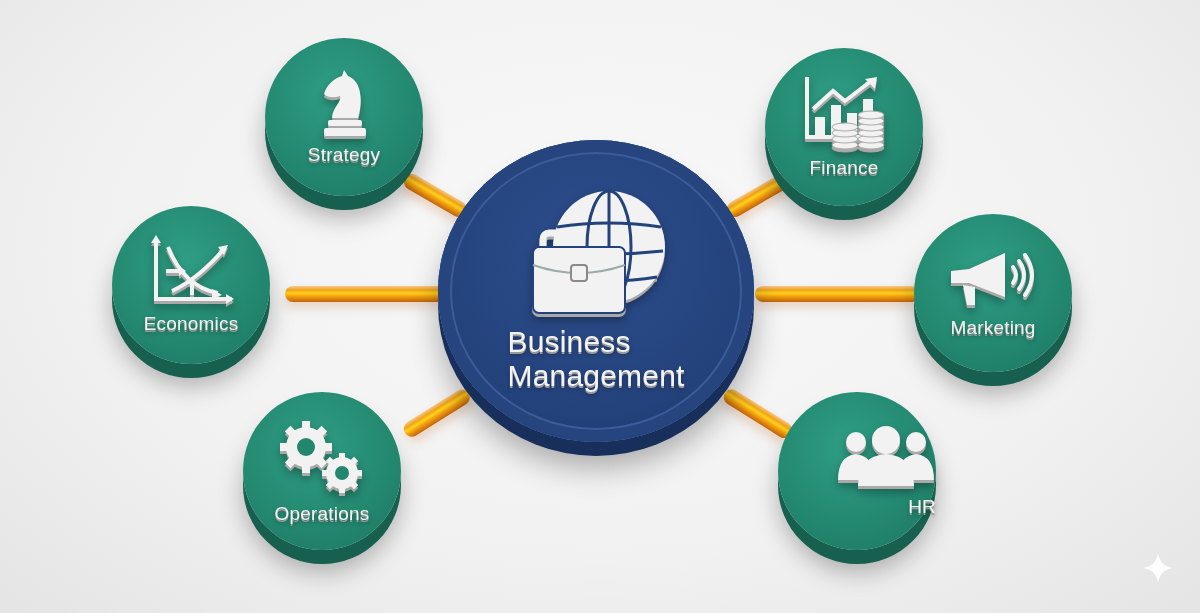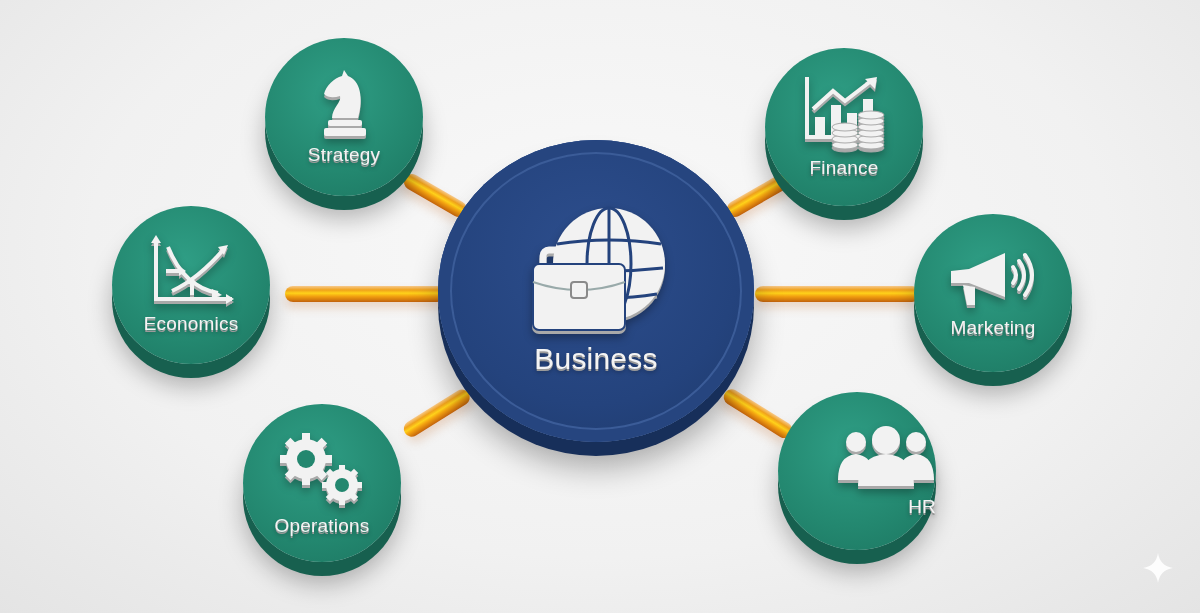--- a/index.html
+++ b/index.html
@@ -67,20 +67,21 @@
           <path d="M40 88 Q88 96 136 88"></path>
         </g>
         <rect x="22" y="44" width="32" height="22" rx="6" fill="none" stroke="#f2f2f2" stroke-width="7"></rect>
         <rect x="12" y="58" width="92" height="66" rx="6" fill="#f2f2f2" stroke="#24437d" stroke-width="2"></rect>
         <path d="M12 76 Q58 92 104 76" stroke="#9aa" stroke-width="2" fill="none"></path>
         <rect x="50" y="76" width="16" height="16" rx="3" fill="#f2f2f2" stroke="#8a8a8a" stroke-width="2"></rect>
       </svg>
     </span>
     <div class="label">
       <div>Business</div>
+      <div>Management</div>
     </div>
   </div>
 
   <div class="node spoke" style="left:265px; top:38px;">
     <span class="icon">
       <svg width="60" height="70" viewBox="0 0 60 70">
         <path d="M18 50 C18 40 28 34 26 28 C20 30 14 30 10 26 C12 18 20 10 28 8 L30 2 L34 8 C46 12 50 30 44 50 Z" fill="#f2f2f2"></path>
         <rect x="14" y="52" width="34" height="6" rx="2" fill="#f2f2f2"></rect>
         <rect x="10" y="60" width="42" height="8" rx="2" fill="#f2f2f2"></rect>
       </svg>
@@ -148,21 +149,21 @@
         <g stroke="#f2f2f2" stroke-width="4" fill="none" stroke-linecap="round">
           <path d="M68 20 Q74 28 68 36"></path>
           <path d="M74 14 Q84 28 74 42"></path>
           <path d="M80 8 Q94 28 80 48"></path>
         </g>
       </svg>
     </span>
     <span class="label">Marketing</span>
   </div>
 
-  <div class="node spoke" style="left:243px; top:404px;">
+  <div class="node spoke" style="left:243px; top:392px;">
     <span class="icon">
       <svg width="96" height="80" viewBox="0 0 96 80">
         <g fill="#f2f2f2">
           <circle cx="32" cy="30" r="20"></circle>
           <rect x="28" y="4" width="8" height="52"></rect>
             <rect x="6" y="26" width="52" height="8"></rect>
           <rect x="28" y="4" width="8" height="52" transform="rotate(45 32 30)"></rect>
             <rect x="28" y="4" width="8" height="52" transform="rotate(-45 32 30)"></rect>
           <circle cx="68" cy="56" r="16"></circle>
           <rect x="65" y="36" width="6" height="40"></rect>

